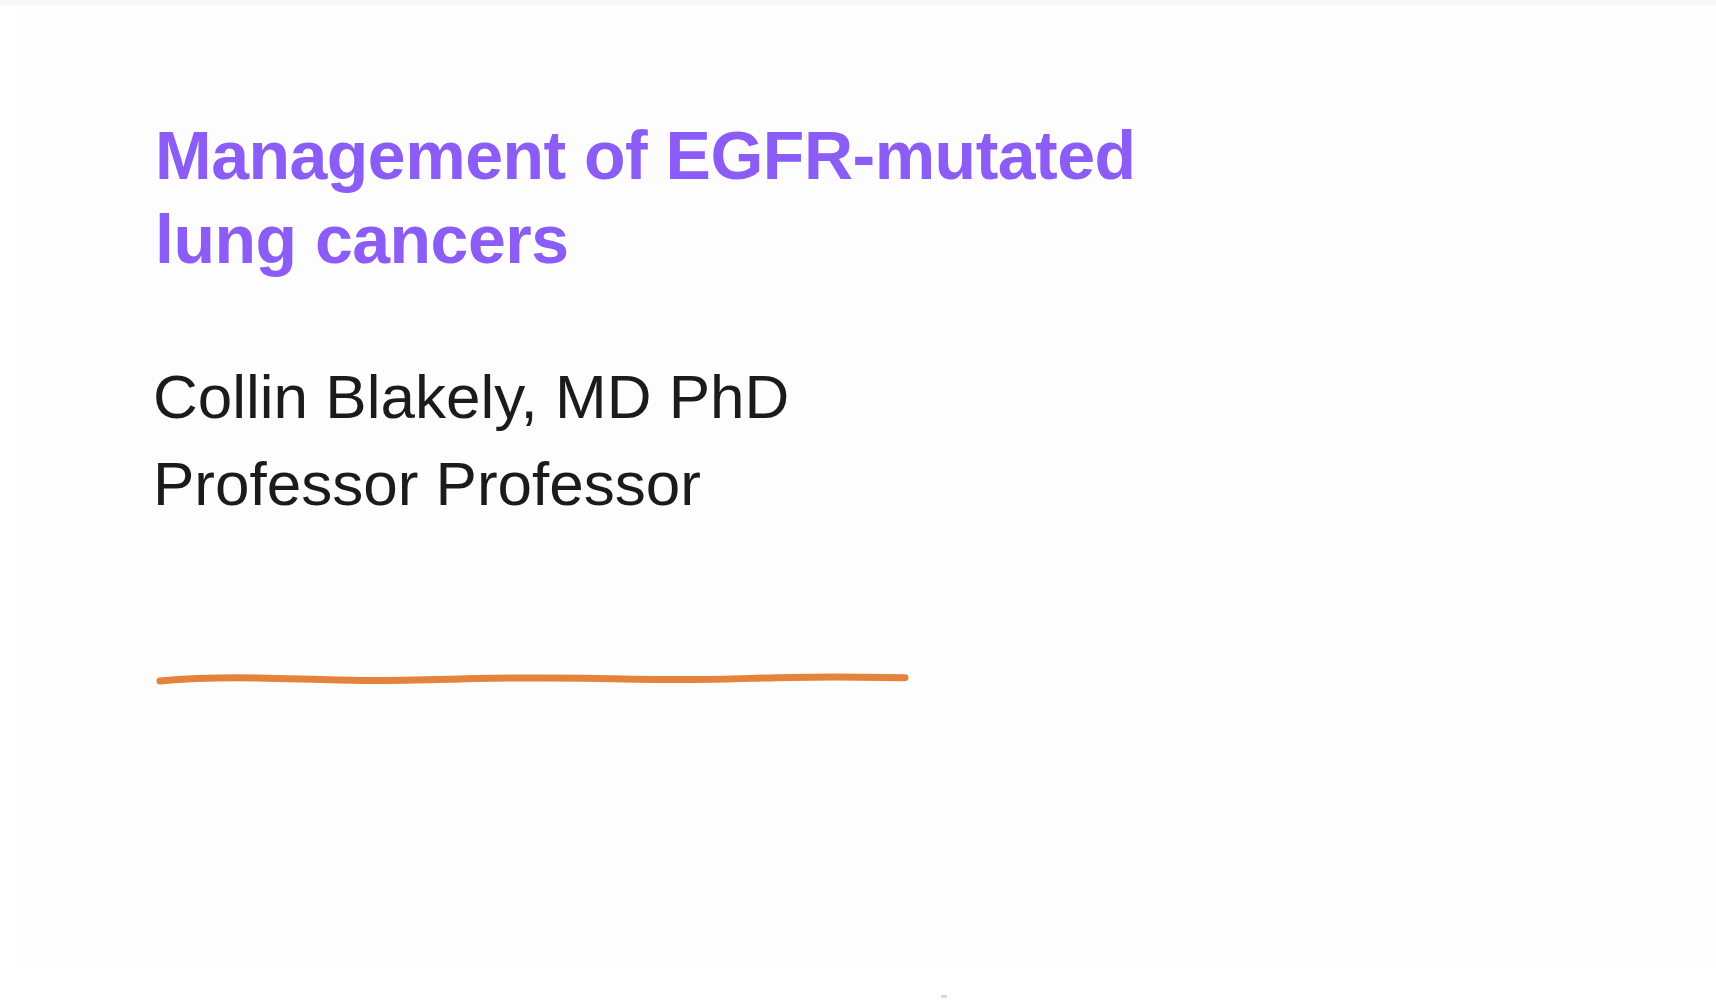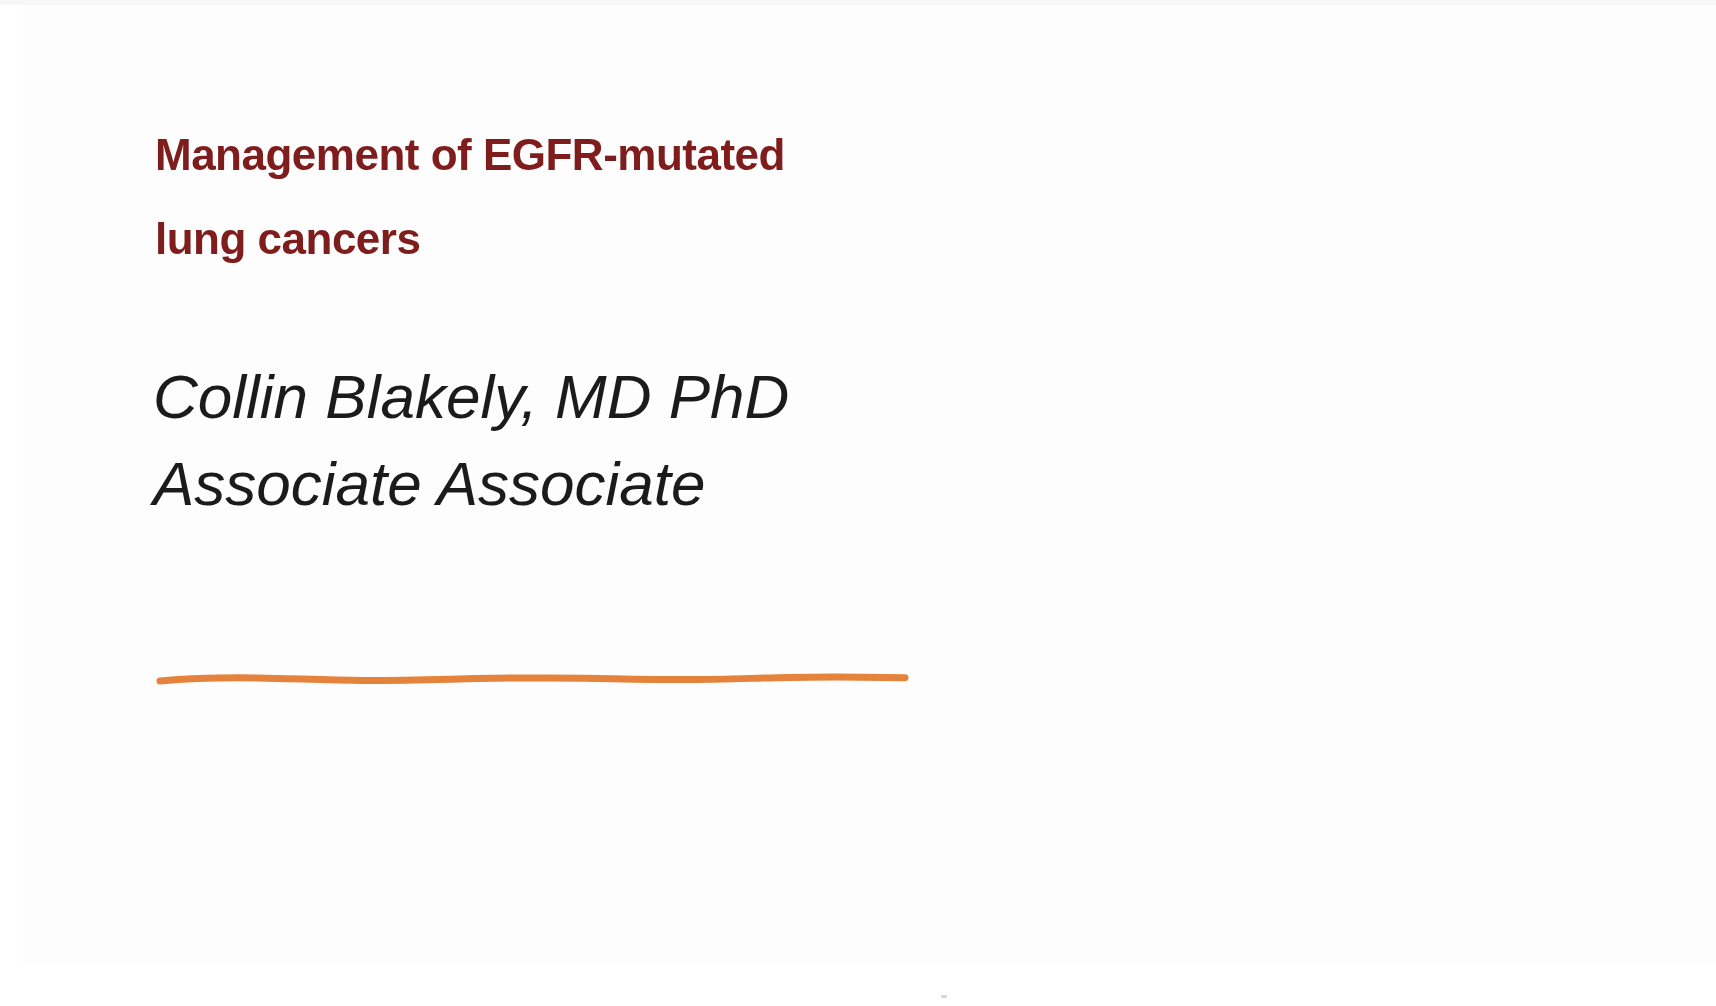--- a/index.html
+++ b/index.html
@@ -41,43 +41,42 @@
     height: 960px;
     background: #fdfdfd;
     overflow: hidden;
   }
 
   #slide-title {
     position: absolute;
     left: 132px;
     top: 108px;
     width: 1100px;
-    font-size: 44px;
+    font-size: 68px;
     font-weight: 700;
     line-height: 84px;
     letter-spacing: -0.5px;
-    color: #7f1d1d;
+    color: #8b5cf6;
     white-space: pre-line;
   }
 
   #slide-subtitle-block {
     position: absolute;
     left: 130px;
     top: 348px;
     width: 1000px;
   }
 
   .subtitle-line {
     font-size: 62px;
     font-weight: 300;
     line-height: 87px;
     letter-spacing: 0px;
     color: #1b1b1b;
     white-space: nowrap;
-    font-style: italic;
   }
 
   
   #orange-underline {
     position: absolute;
     left: 130px;
     top: 652px;
     width: 760px;
     height: 40px;
   }
@@ -105,21 +104,21 @@
 
   <div id="top-edge-strip"></div>
 
   <div id="slide-canvas">
 
     <div id="slide-title">Management of EGFR-mutated
 lung cancers</div>
 
     <div id="slide-subtitle-block">
       <div class="subtitle-line">Collin Blakely, MD PhD</div>
-      <div class="subtitle-line">Associate Associate</div>
+      <div class="subtitle-line">Professor Professor</div>
     </div>
 
     <div id="orange-underline">
       <svg viewBox="0 0 760 40" xmlns="http://www.w3.org/2000/svg">
         <path id="underline-path" d="M 7 24
                  C 40 21, 72 20.5, 105 21
                  C 140 21.6, 175 23.2, 210 23.4
                  C 248 23.6, 286 22.4, 324 21.6
                  C 360 20.9, 396 20.6, 432 21.2
                  C 468 21.8, 504 22.8, 540 22.6

